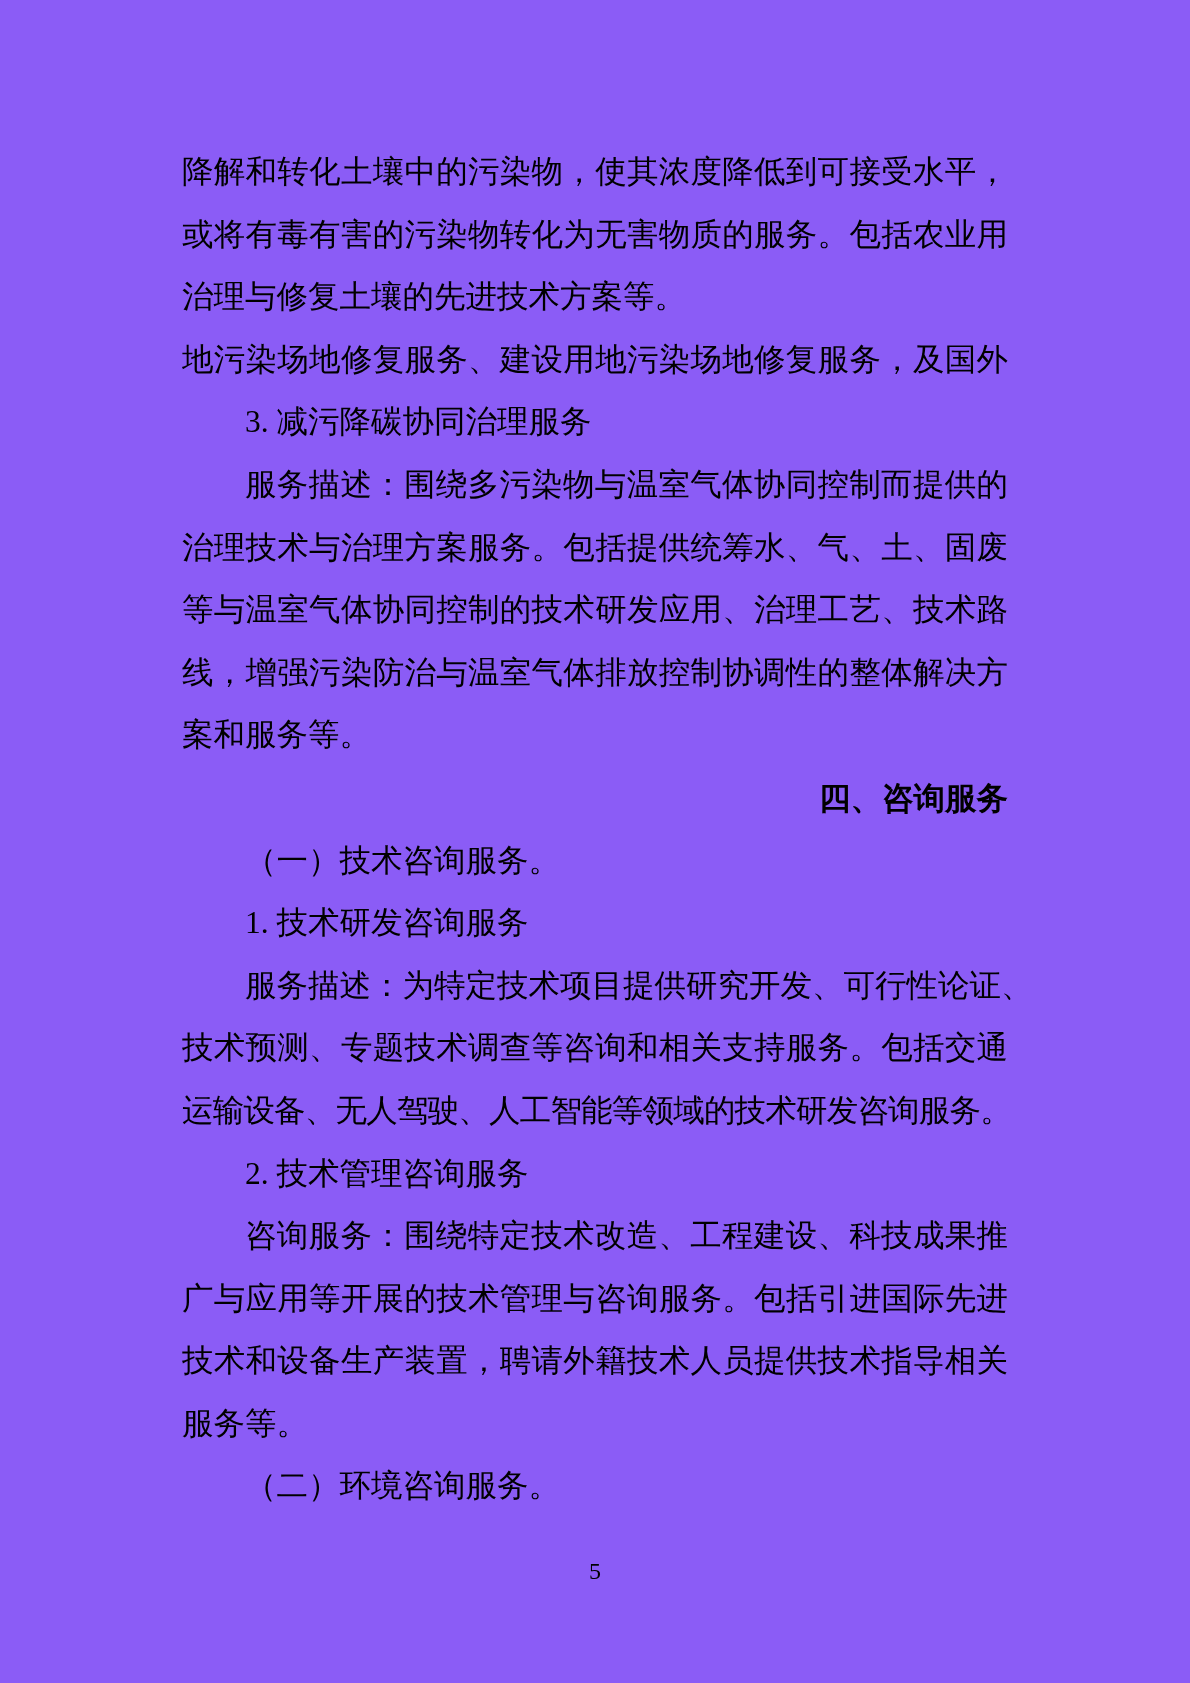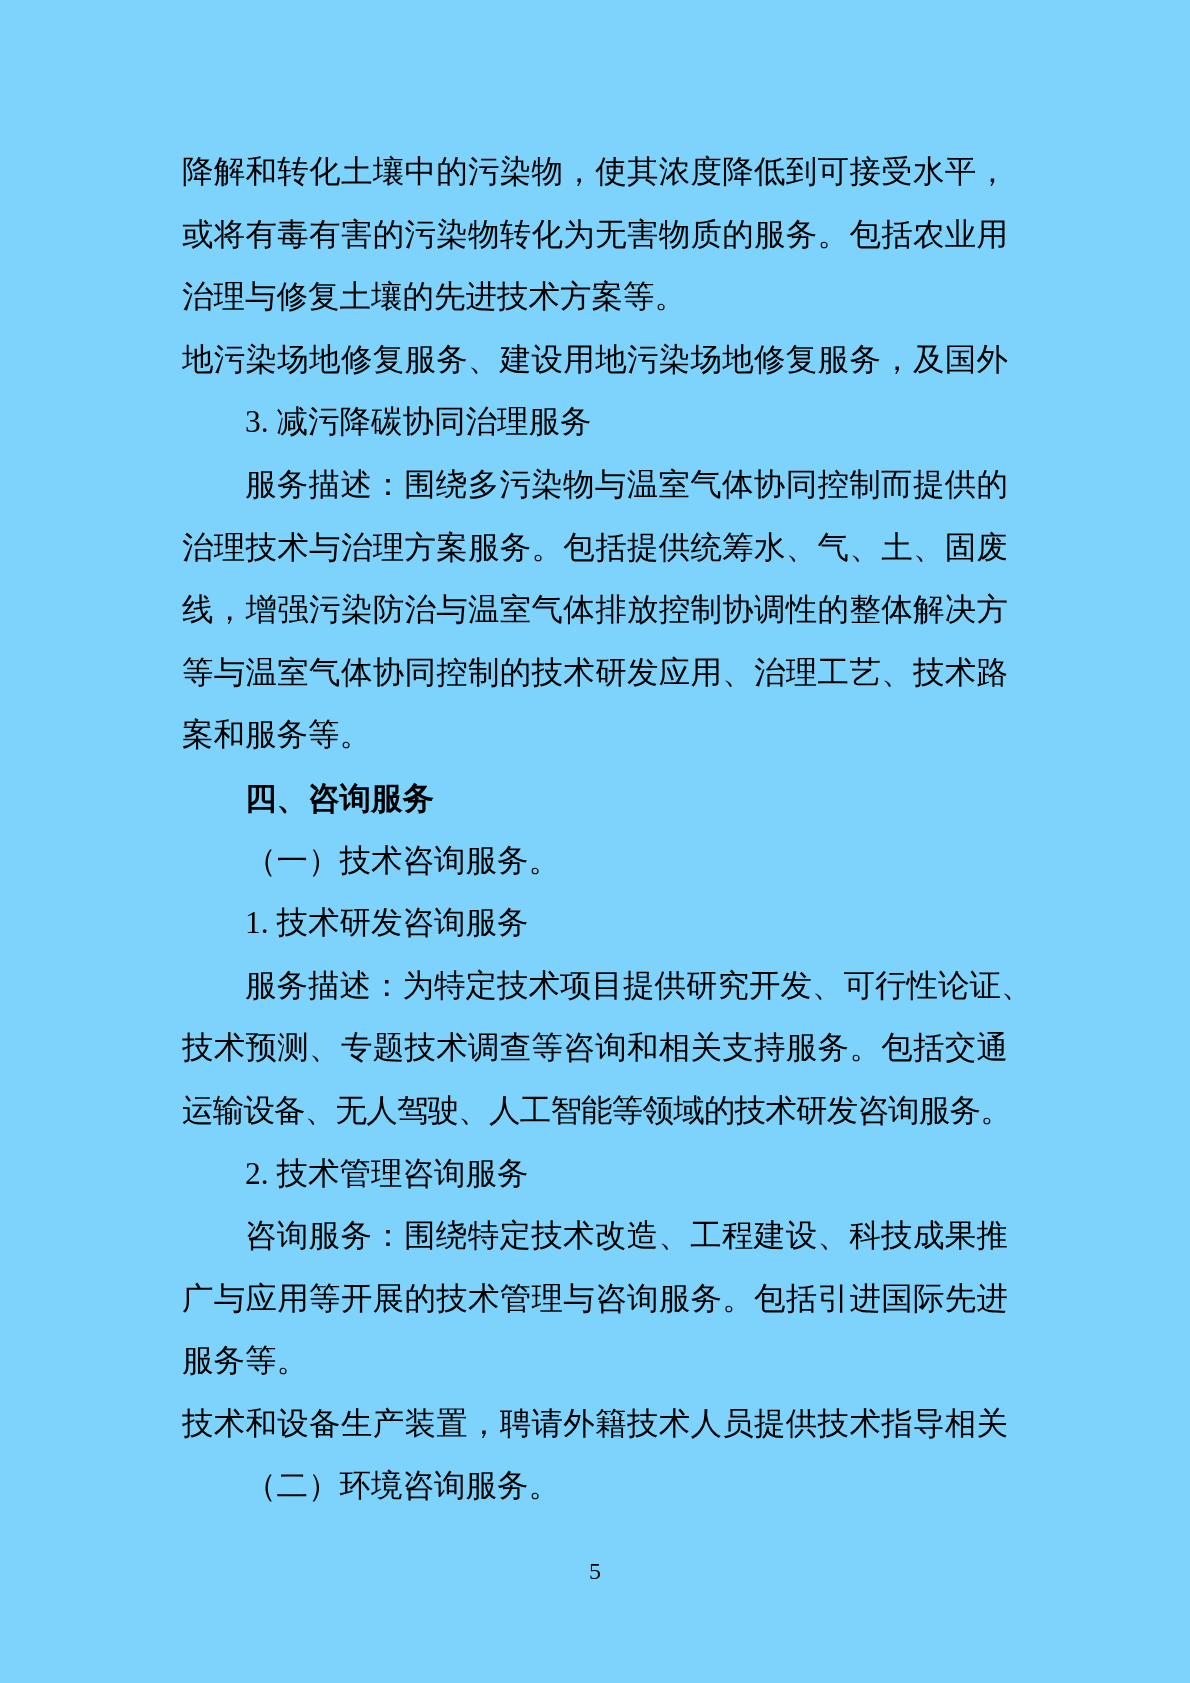--- a/index.html
+++ b/index.html
@@ -1,21 +1,21 @@
 <!DOCTYPE html>
 <html><head>
 <meta charset="utf-8">
 <style>
   html, body { margin: 0; padding: 0; background: #888; }
   .page {
     position: relative;
     width: 1190px;
     height: 1683px;
     margin: 0 auto;
-    background: #7dd3fc;
+    background: #8b5cf6;
     color: #000000;
     font-family: "Liberation Serif", serif;
     overflow: hidden;
   }
   .textblock {
     position: absolute;
     left: 182px;
     top: 141px;
     width: 826px;
     font-size: 31.5px;
@@ -27,20 +27,21 @@
   }
   .just {
     text-align: justify;
     text-align-last: justify;
   }
   .indent { text-indent: 63px; }
   .b { font-weight: normal; }
   .hei {
     font-family: "Liberation Sans", sans-serif;
     font-weight: bold;
+    text-align: right;
   }
   .tight { letter-spacing: -0.8px; }
   .pagenum {
     position: absolute;
     top: 1556px;
     left: 0;
     width: 100%;
     text-align: center;
     font-size: 24px;
     line-height: 30px;
@@ -54,39 +55,39 @@
 
     <div class="line just">降解和转化土壤中的污染物，使其浓度降低到可接受水平，</div>
     <div class="line just">或将有毒有害的污染物转化为无害物质的服务。包括农业用</div>
     <div class="line">治理与修复土壤的先进技术方案等。</div>
     <div class="line just">地污染场地修复服务、建设用地污染场地修复服务，及国外</div>
 
     <div class="line b indent">3. 减污降碳协同治理服务</div>
 
     <div class="line just indent">服务描述：围绕多污染物与温室气体协同控制而提供的</div>
     <div class="line just">治理技术与治理方案服务。包括提供统筹水、气、土、固废</div>
+    <div class="line just">等与温室气体协同控制的技术研发应用、治理工艺、技术路</div>
     <div class="line just">线，增强污染防治与温室气体排放控制协调性的整体解决方</div>
-    <div class="line just">等与温室气体协同控制的技术研发应用、治理工艺、技术路</div>
     <div class="line">案和服务等。</div>
 
     <div class="line hei indent">四、咨询服务</div>
 
     <div class="line b indent">（一）技术咨询服务。</div>
 
     <div class="line b indent">1. 技术研发咨询服务</div>
 
     <div class="line just indent">服务描述：为特定技术项目提供研究开发、可行性论证、</div>
     <div class="line just">技术预测、专题技术调查等咨询和相关支持服务。包括交通</div>
     <div class="line tight">运输设备、无人驾驶、人工智能等领域的技术研发咨询服务。</div>
 
     <div class="line b indent">2. 技术管理咨询服务</div>
 
     <div class="line just indent">咨询服务：围绕特定技术改造、工程建设、科技成果推</div>
     <div class="line just">广与应用等开展的技术管理与咨询服务。包括引进国际先进</div>
+    <div class="line just">技术和设备生产装置，聘请外籍技术人员提供技术指导相关</div>
     <div class="line">服务等。</div>
-    <div class="line just">技术和设备生产装置，聘请外籍技术人员提供技术指导相关</div>
 
     <div class="line b indent">（二）环境咨询服务。</div>
 
   </div>
 
   <div class="pagenum">5</div>
 </div>
 
 </body></html>

